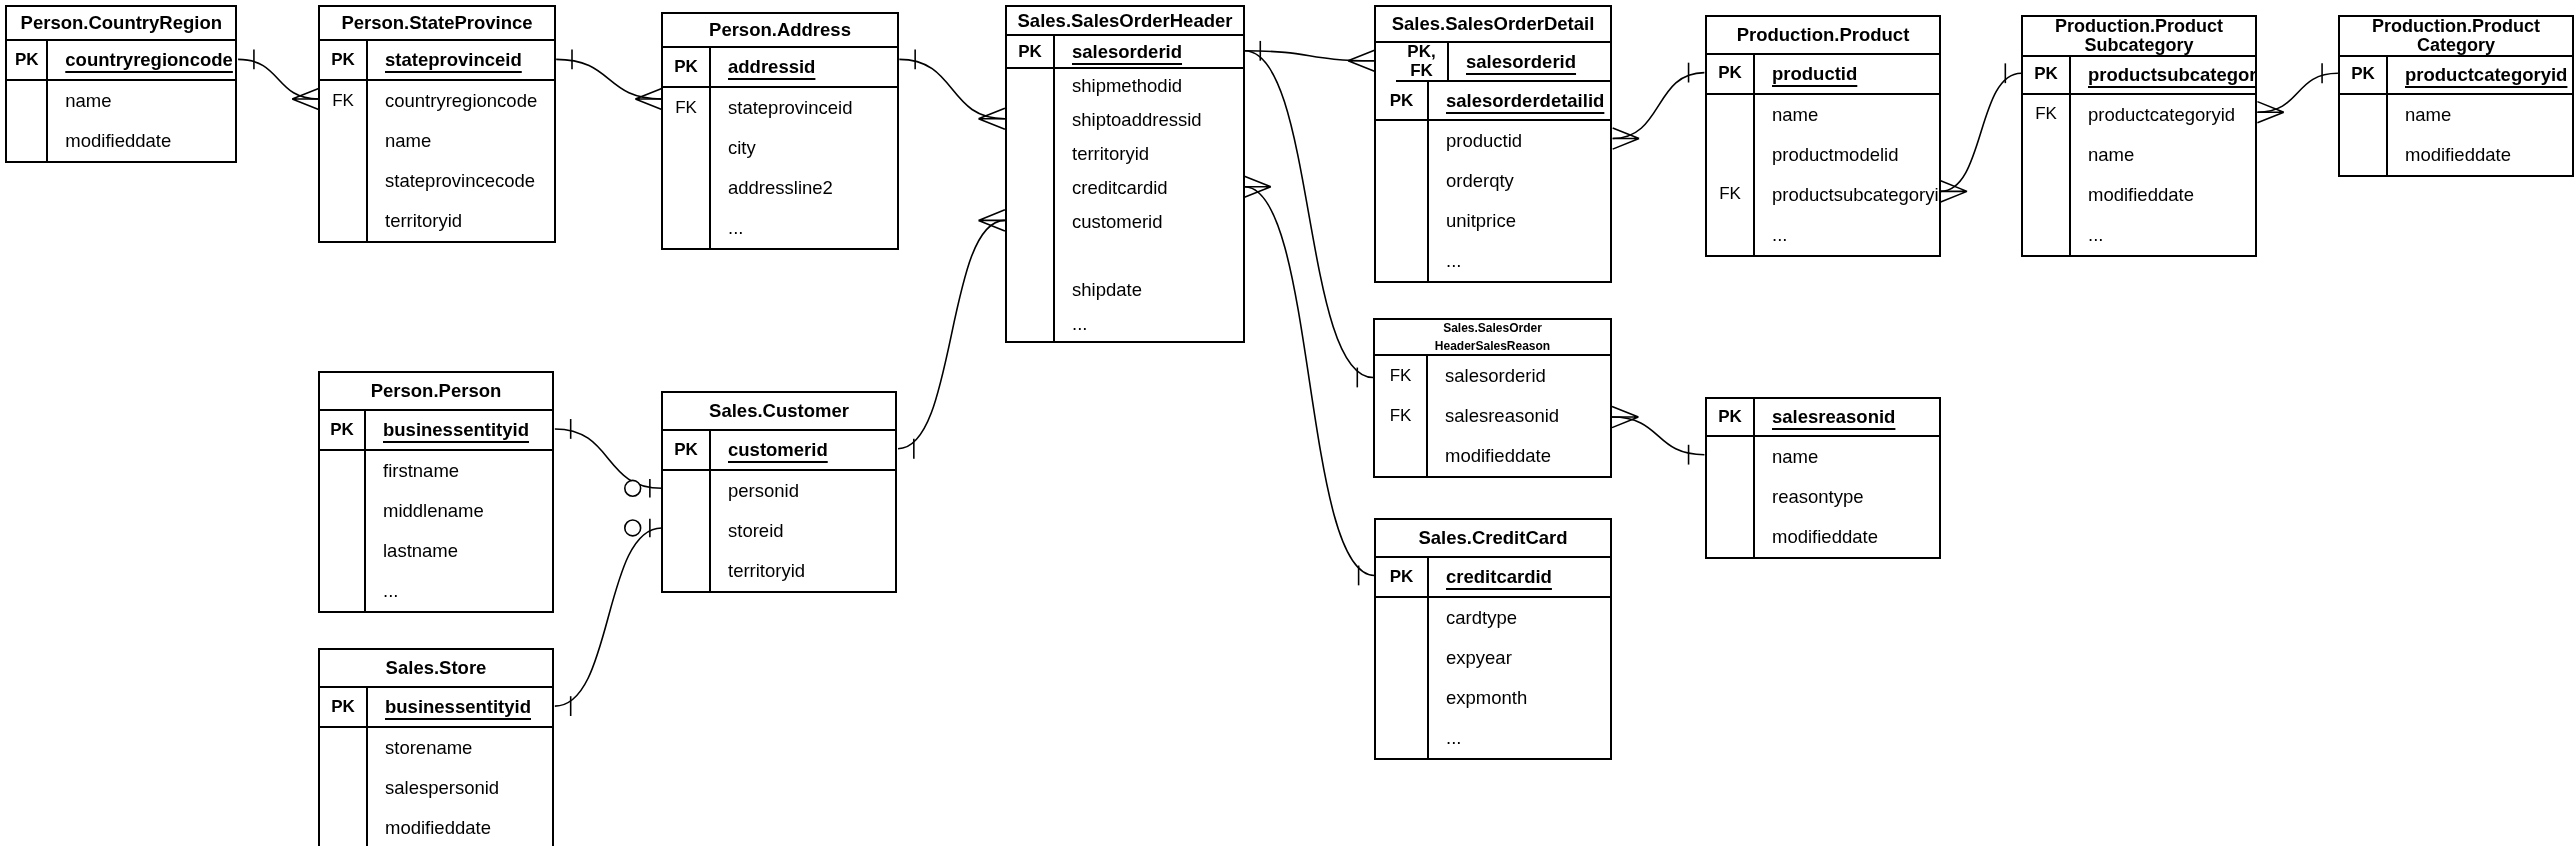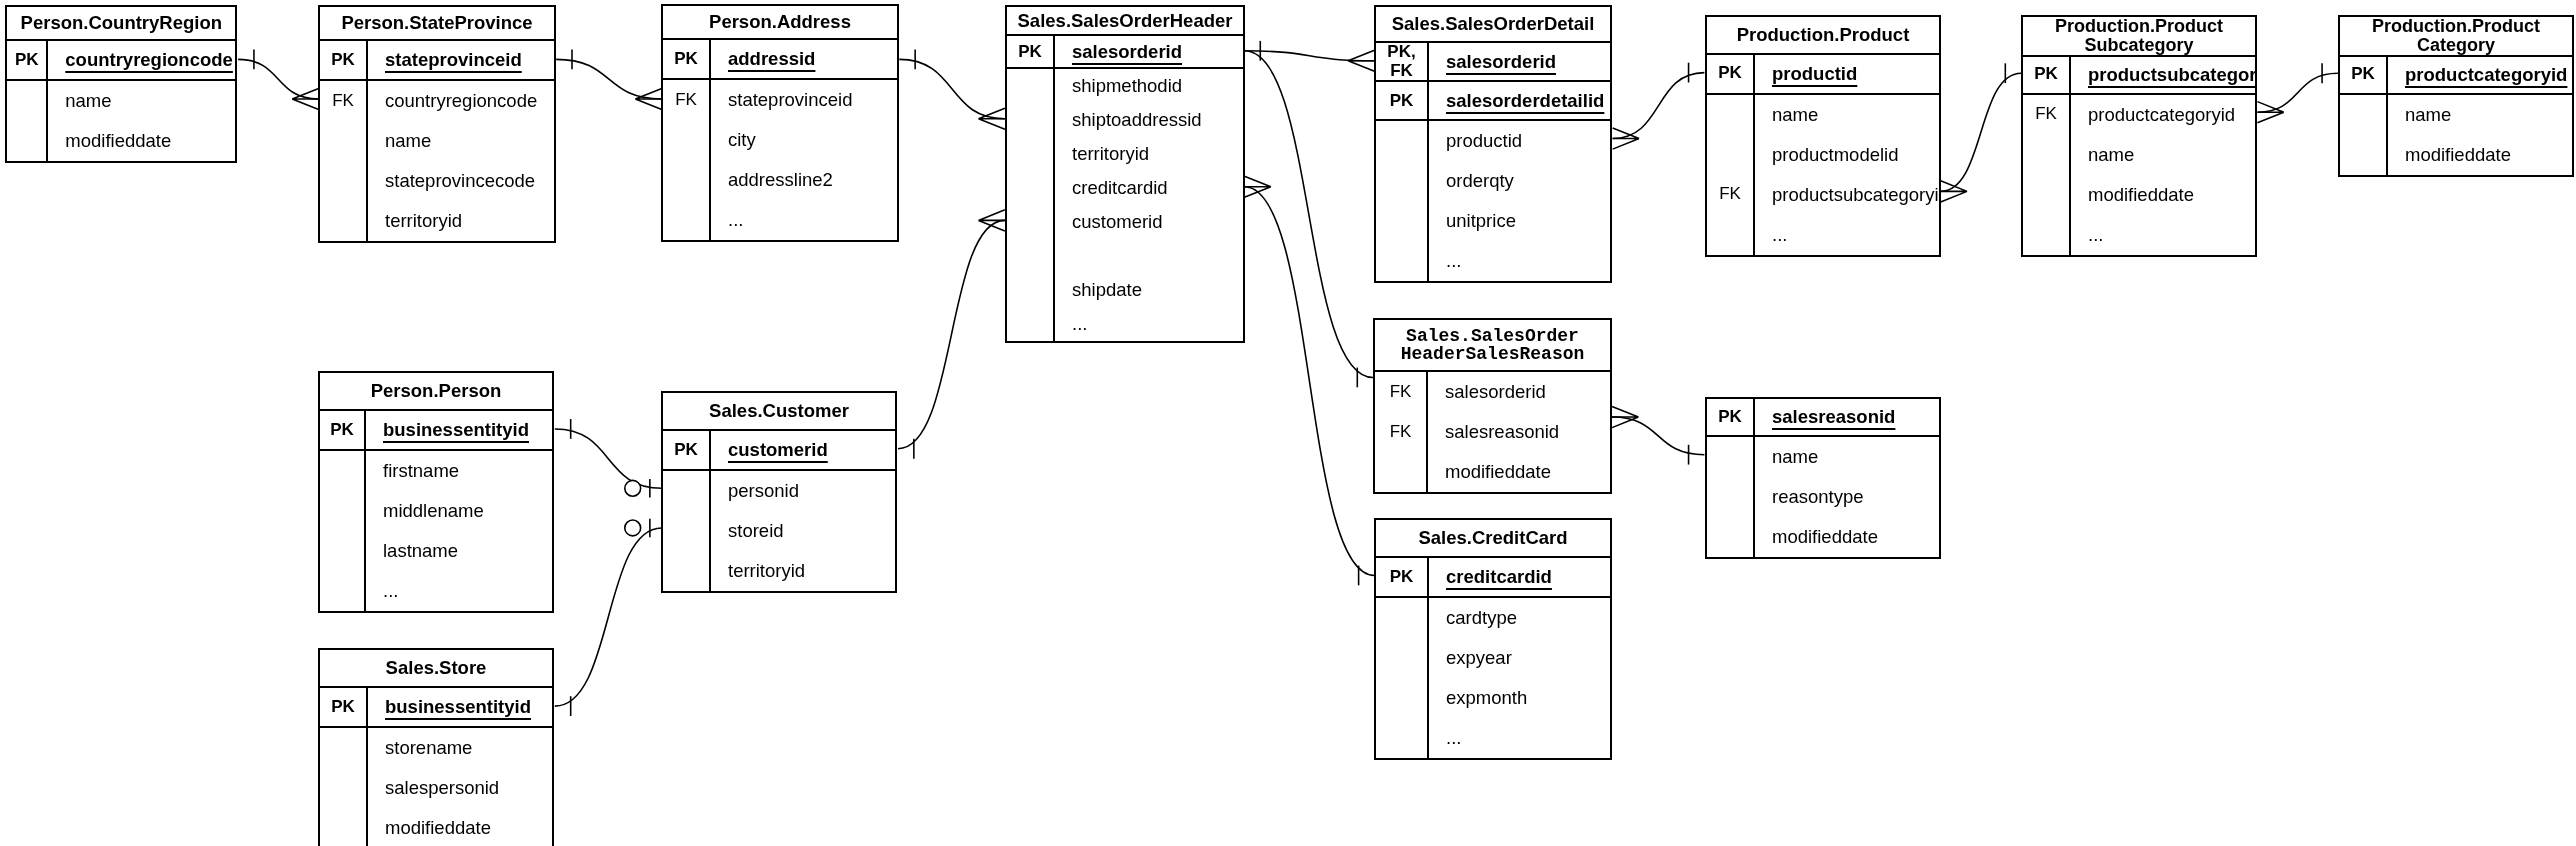--- a/index.html
+++ b/index.html
@@ -134,21 +134,21 @@
       </div>
       <div class="t-row" style="height: 40px;">
         <div class="t-keycell" style="width: 48px; flex-basis: 48px;"></div>
         <div class="t-attr">stateprovincecode</div>
       </div>
       <div class="t-row" style="height: 40px;">
         <div class="t-keycell" style="width: 48px; flex-basis: 48px;"></div>
         <div class="t-attr">territoryid</div>
       </div>
     </div>
-    <div class="entity" style="left: 661px; top: 4px; width: 238px;">
+    <div class="entity" style="left: 661px; top: 12px; width: 238px;">
       <div class="t-title" style="height: 34px;">Person.Address</div>
       <div class="t-keyrow" style="height: 40px;">
         <div class="t-keycell" style="width: 48px; flex-basis: 48px;">PK</div>
         <div class="t-attr t-pk">addressid</div>
       </div>
       <div class="t-row" style="height: 40px;">
         <div class="t-keycell" style="width: 48px; flex-basis: 48px;">FK</div>
         <div class="t-attr">stateprovinceid</div>
       </div>
       <div class="t-row" style="height: 40px;">
@@ -198,21 +198,21 @@
         <div class="t-keycell" style="width: 48px; flex-basis: 48px;"></div>
         <div class="t-attr">shipdate</div>
       </div>
       <div class="t-row" style="height: 34px;">
         <div class="t-keycell" style="width: 48px; flex-basis: 48px;"></div>
         <div class="t-attr">...</div>
       </div>
     </div>
     <div class="entity" style="left: 1374px; top: 5.3px; width: 238px;">
       <div class="t-title" style="height: 36px;">Sales.SalesOrderDetail</div>
-      <div class="t-keyrow" style="height: 39px;">
+      <div class="t-keyrow" style="height: 39px; margin-left: 20px;">
         <div class="t-keycell" style="width: 53px; flex-basis: 53px;">PK,
 FK</div>
         <div class="t-attr t-pk">salesorderid</div>
       </div>
       <div class="t-keyrow" style="height: 39px;">
         <div class="t-keycell" style="width: 53px; flex-basis: 53px;">PK</div>
         <div class="t-attr t-pk">salesorderdetailid</div>
       </div>
       <div class="t-row" style="height: 40px;">
         <div class="t-keycell" style="width: 53px; flex-basis: 53px;"></div>
@@ -330,21 +330,21 @@
       <div class="t-row" style="height: 40px;">
         <div class="t-keycell" style="width: 48px; flex-basis: 48px;"></div>
         <div class="t-attr">storeid</div>
       </div>
       <div class="t-row" style="height: 40px;">
         <div class="t-keycell" style="width: 48px; flex-basis: 48px;"></div>
         <div class="t-attr">territoryid</div>
       </div>
     </div>
     <div class="entity" style="left: 1373px; top: 318px; width: 239px;">
-      <div class="t-title" style="height: 52px; font-size: 18px; line-height: 18.5px; font-family: Liberation Mono, monospace;">Sales.SalesOrder
+      <div class="t-title" style="height: 36px; font-size: 12px; line-height: 18.5px;">Sales.SalesOrder
 HeaderSalesReason</div>
       <div class="t-row" style="height: 40px;">
         <div class="t-keycell" style="width: 53px; flex-basis: 53px;">FK</div>
         <div class="t-attr">salesorderid</div>
       </div>
       <div class="t-row" style="height: 40px;">
         <div class="t-keycell" style="width: 53px; flex-basis: 53px;">FK</div>
         <div class="t-attr">salesreasonid</div>
       </div>
       <div class="t-row" style="height: 40px;">

